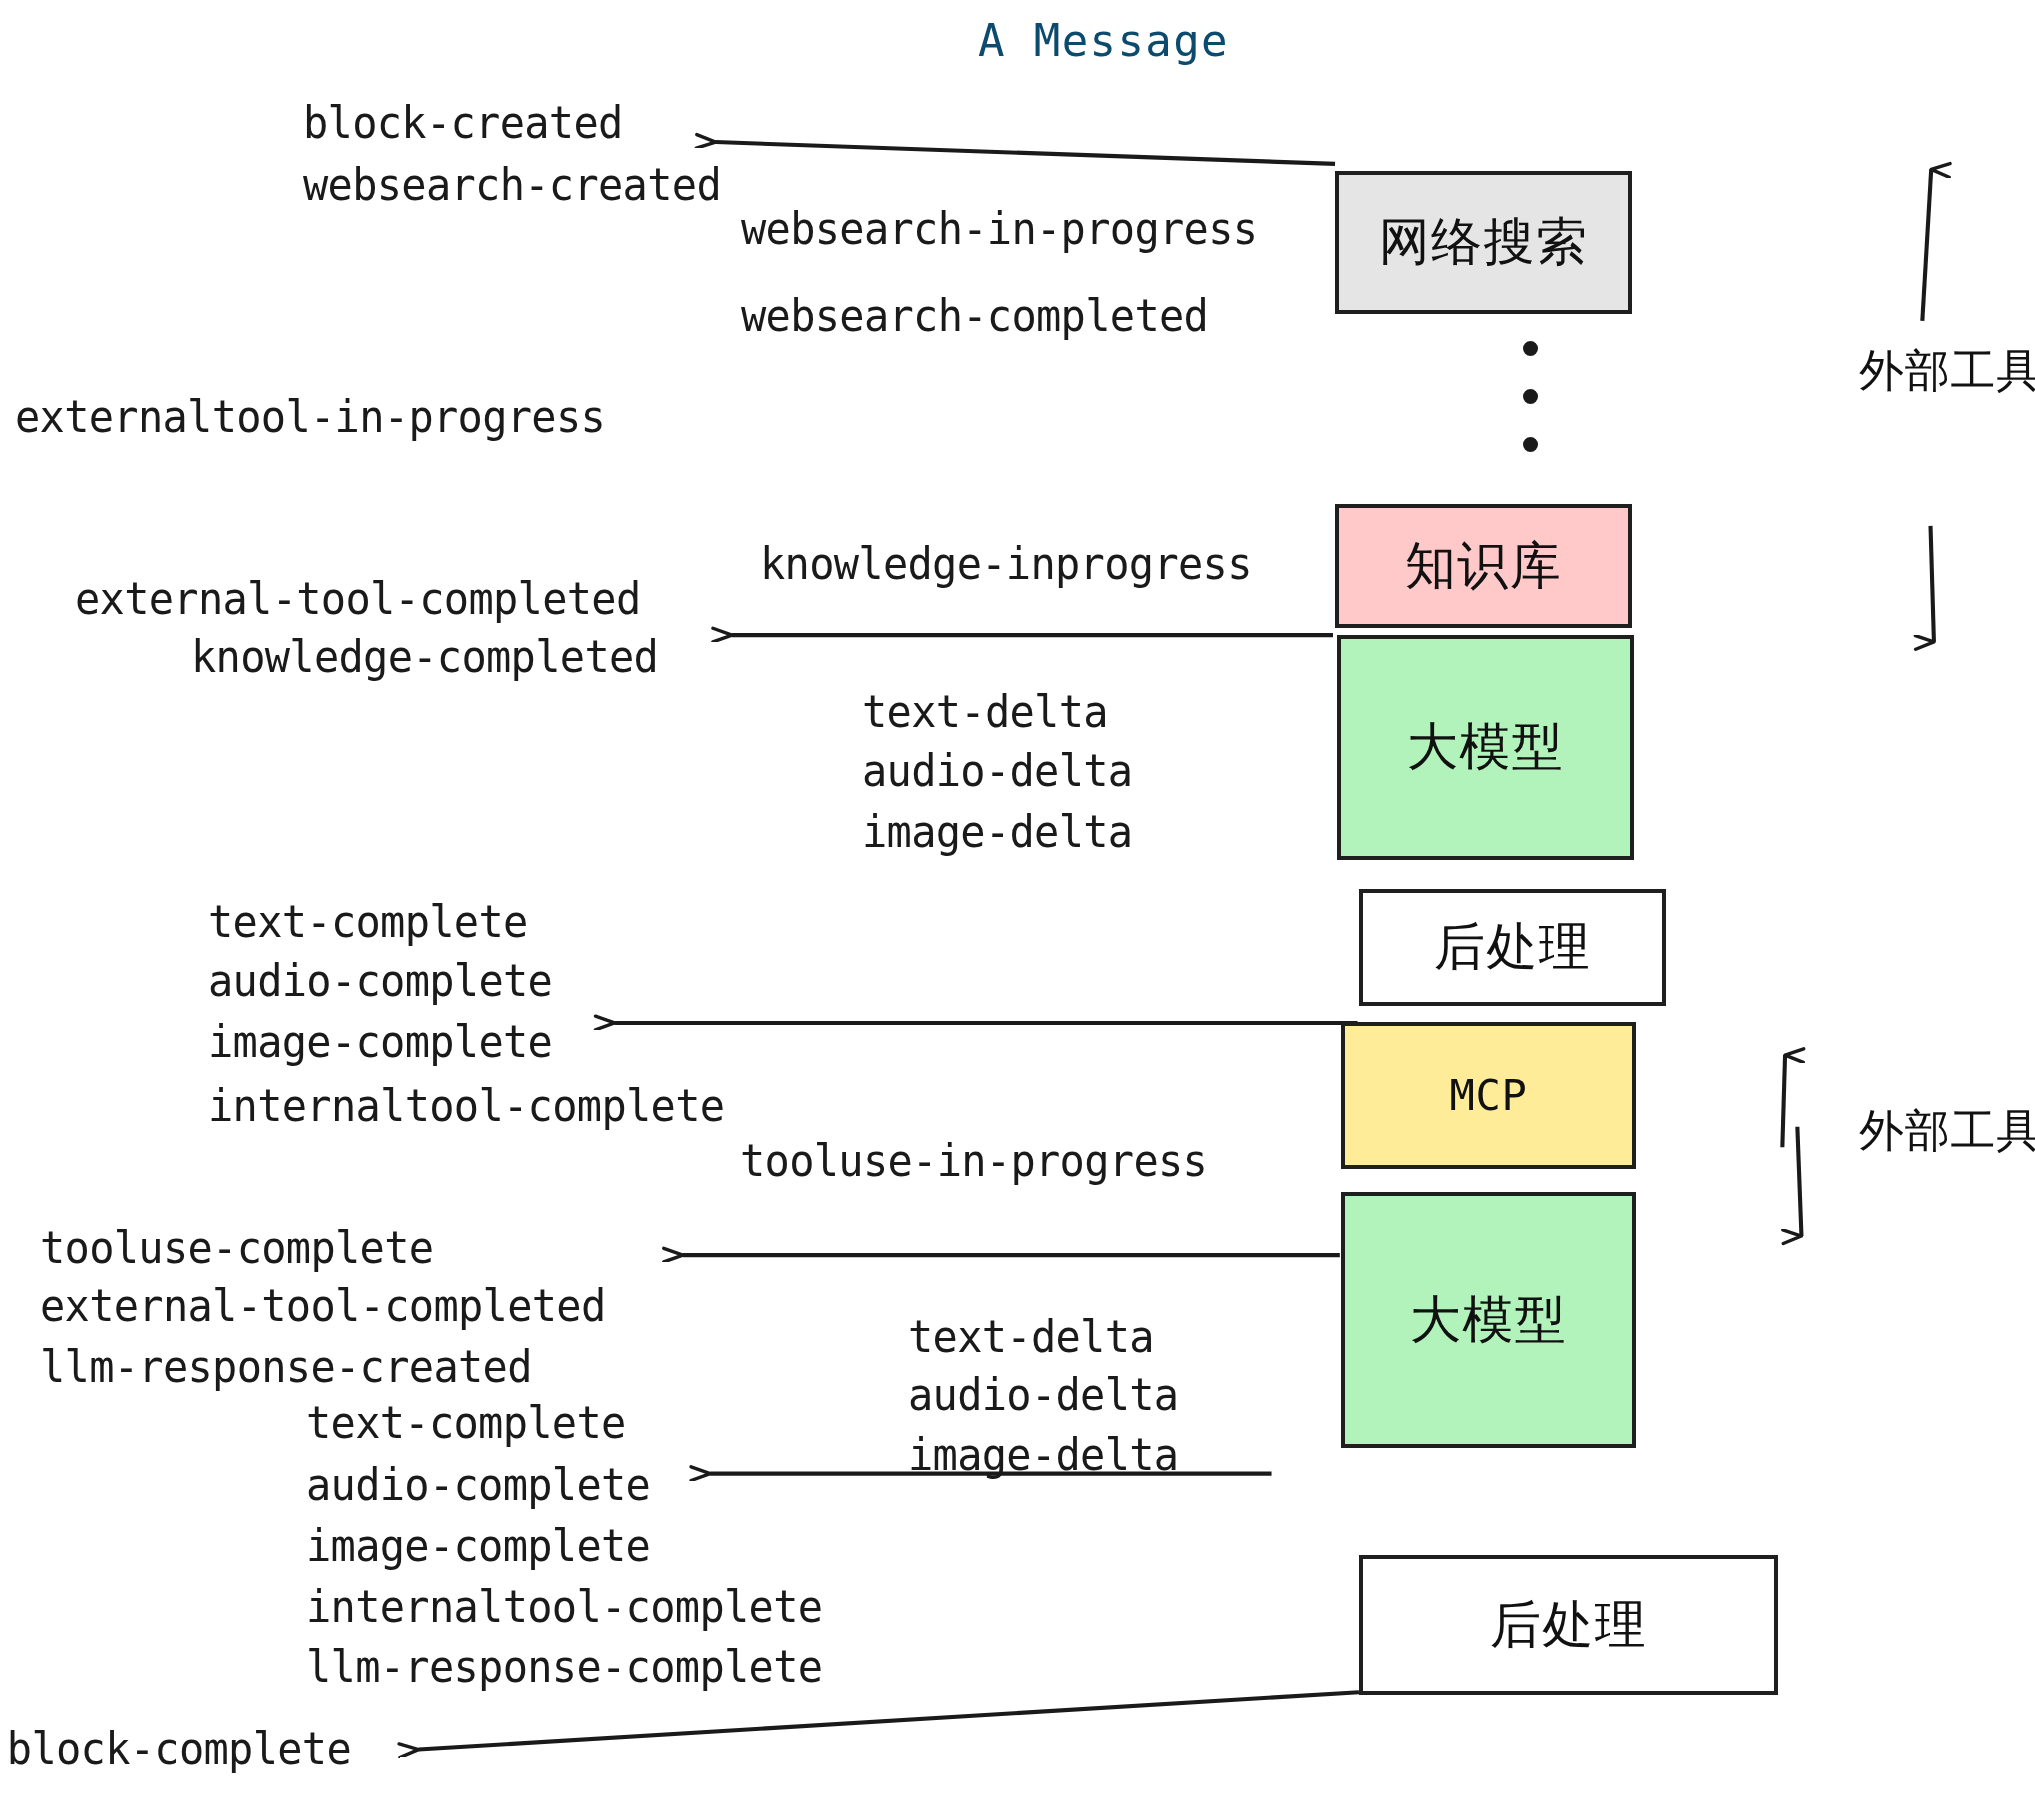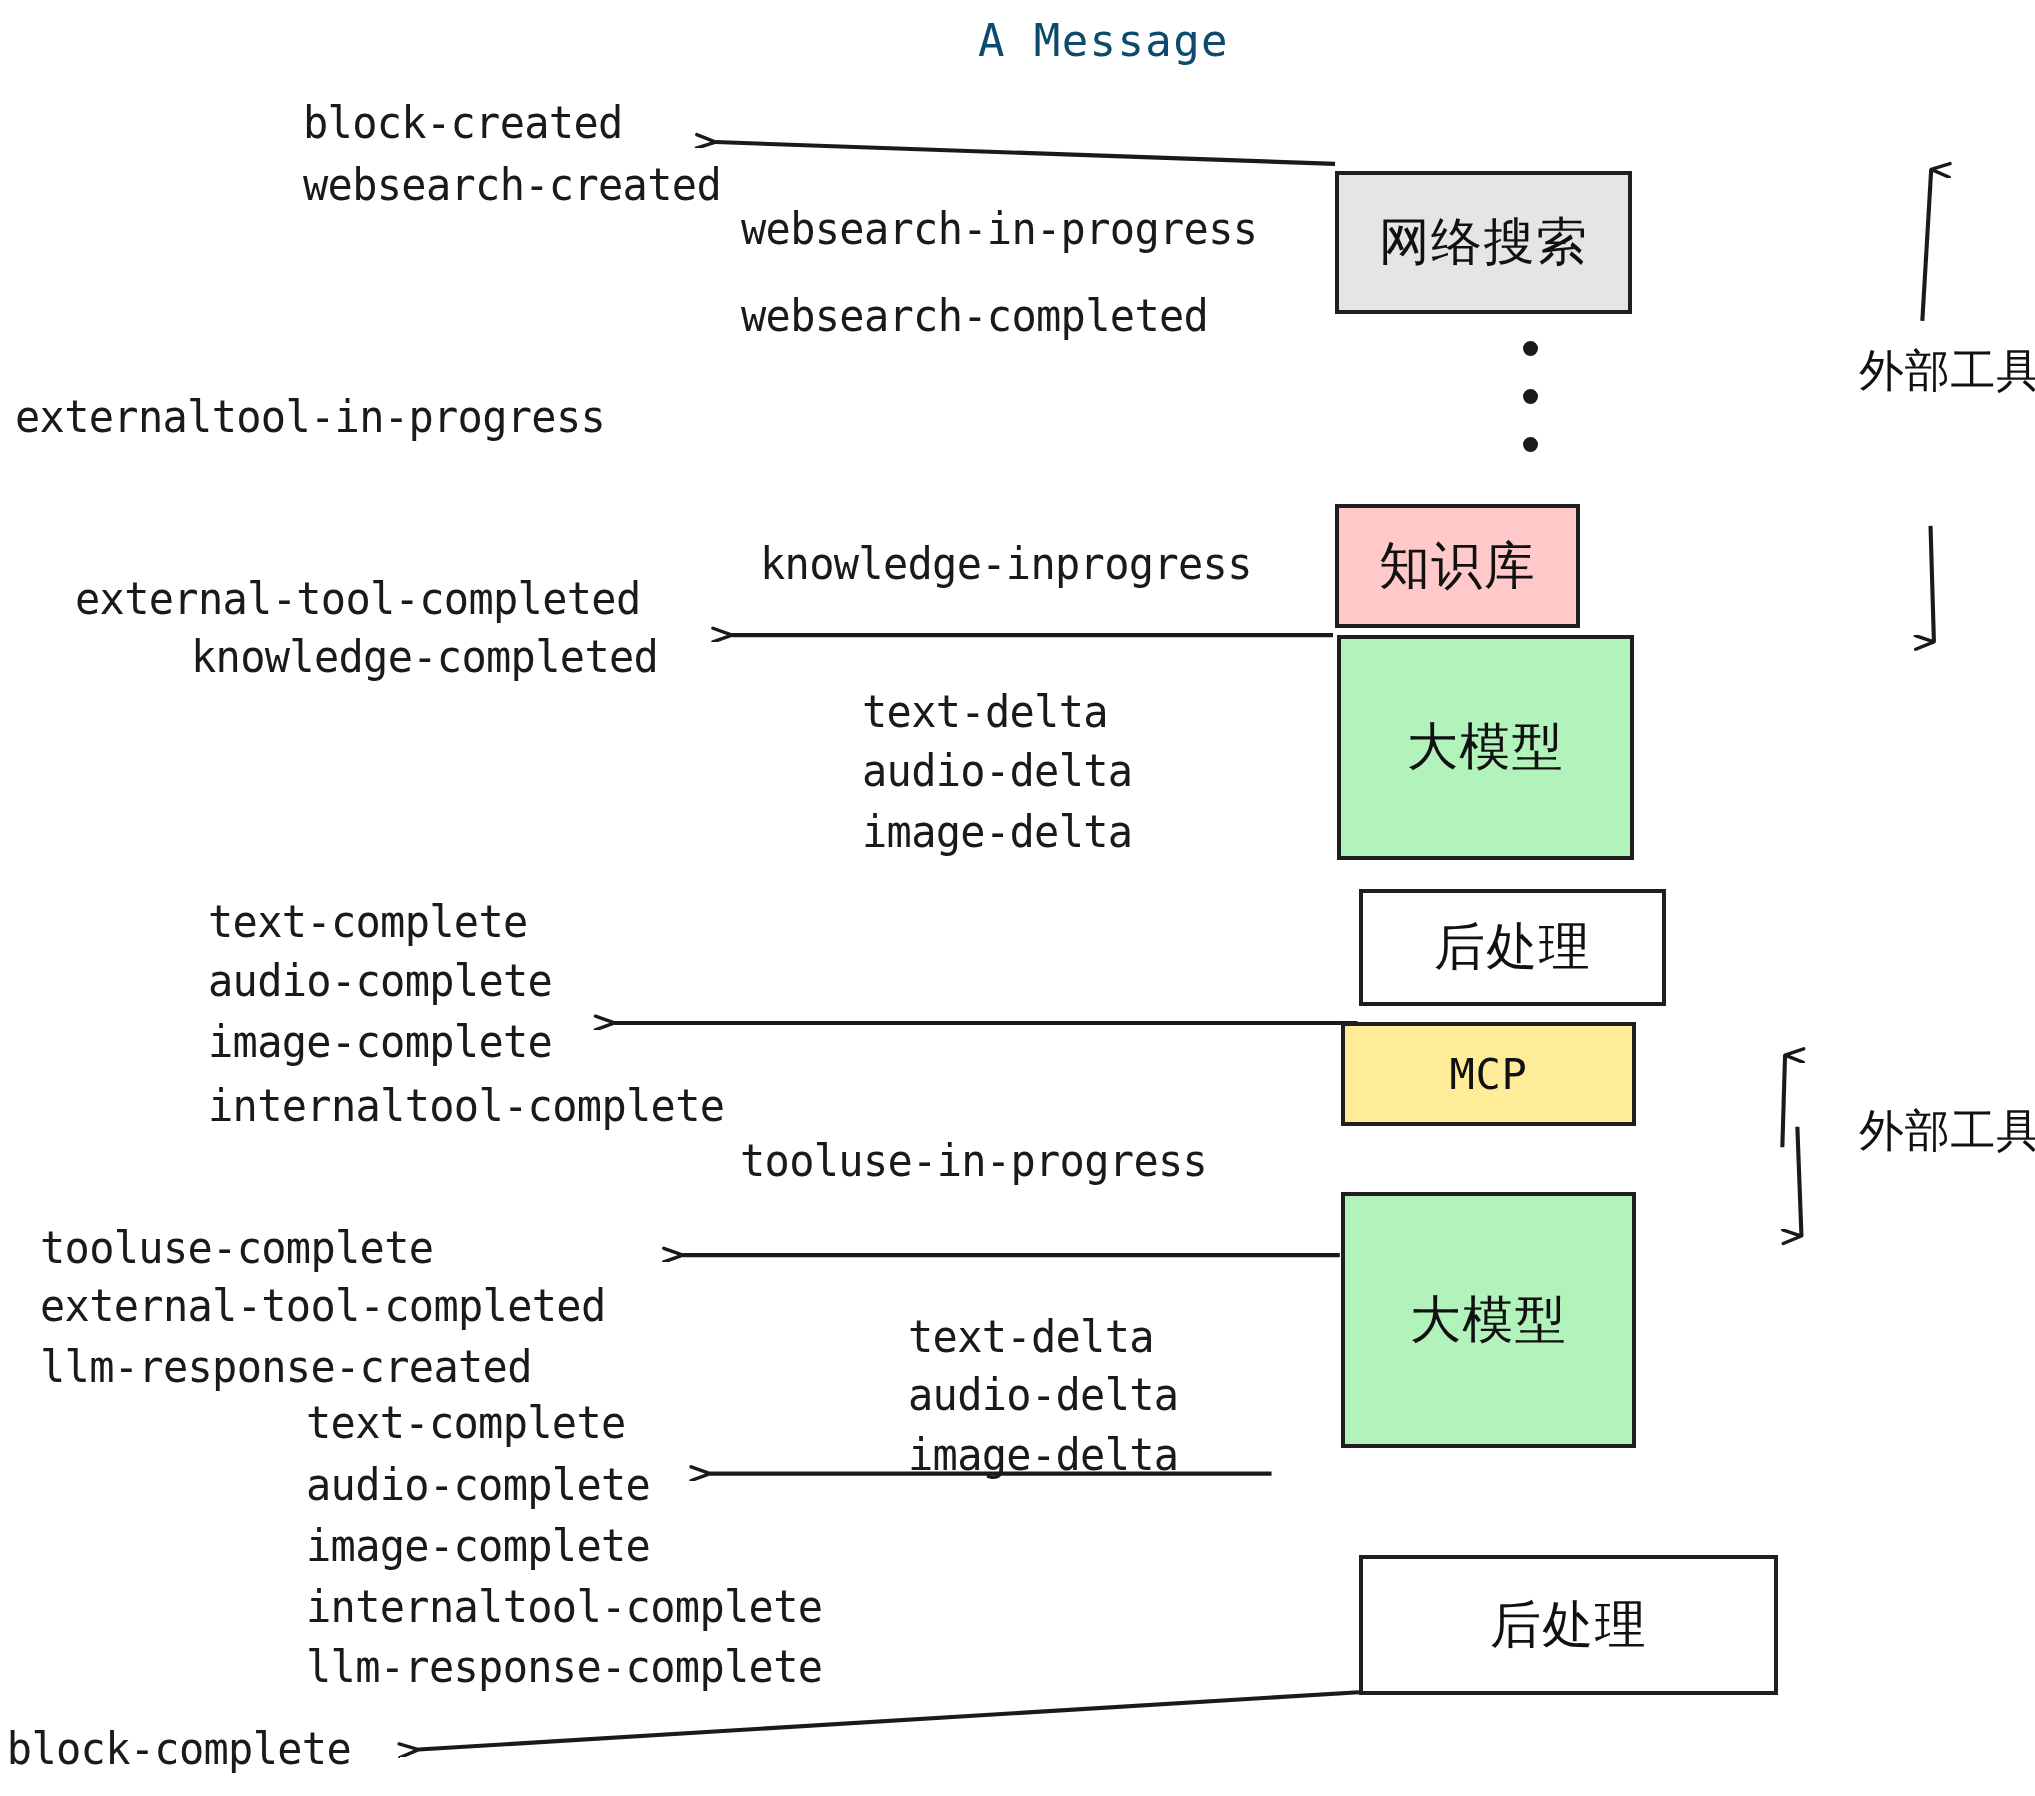--- a/index.html
+++ b/index.html
@@ -134,33 +134,33 @@
       <line x1="2632" y1="1650" x2="2638" y2="1810" stroke="#1a1a1a" stroke-width="6" marker-end="url(#arrowdown)"></line>
     </g>
   </svg>
 
   <div class="title" style="left:978px; top:15px;">A Message</div>
 
   <div class="node" style="left:1335px; top:171px; width:297px; height:143px; background:#e5e5e5;">
     <span>网络搜索</span>
   </div>
 
-  <div class="node" style="left:1335px; top:504px; width:245px; height:124px; background:#ffc9c9;text-align:right;">
+  <div class="node" style="left:1335px; top:504px; width:297px; height:124px; background:#ffc9c9;text-align:right;">
     <span>知识库</span>
   </div>
 
   <div class="node" style="left:1337px; top:635px; width:297px; height:225px; background:#b2f2bb;">
     <span>大模型</span>
   </div>
 
   <div class="node" style="left:1359px; top:889px; width:307px; height:117px; background:#ffffff;">
     <span>后处理</span>
   </div>
 
-  <div class="node mcp-node" style="left:1341px; top:1022px; width:295px; height:104px; background:#ffec99;">
+  <div class="node mcp-node" style="left:1341px; top:1022px; width:295px; height:147px; background:#ffec99;">
     <span>MCP</span>
   </div>
 
   <div class="node" style="left:1341px; top:1192px; width:295px; height:256px; background:#b2f2bb;">
     <span>大模型</span>
   </div>
 
   <div class="node" style="left:1359px; top:1555px; width:419px; height:140px; background:#ffffff;">
     <span>后处理</span>
   </div>

